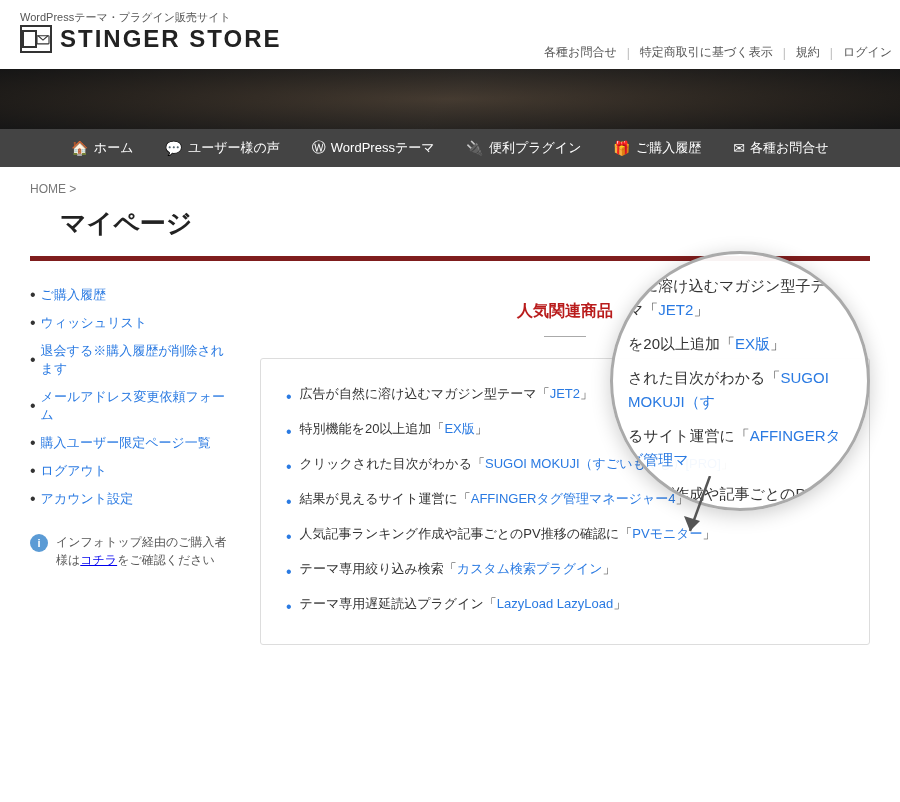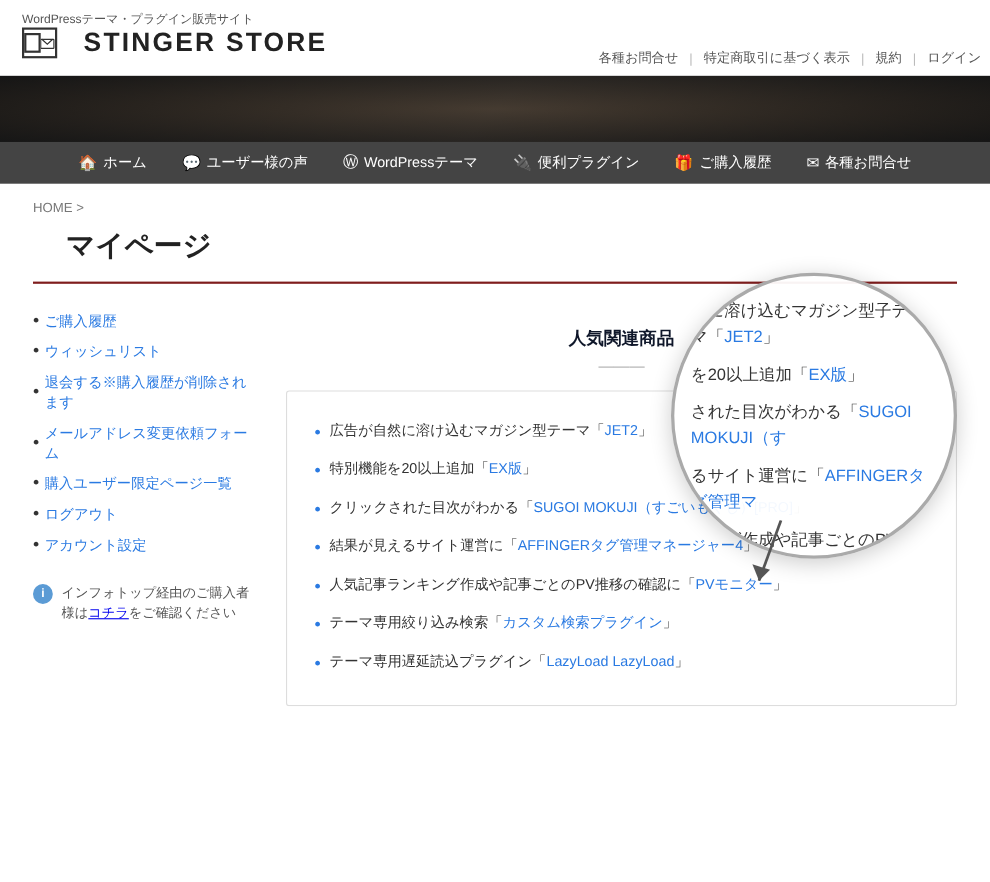--- a/index.html
+++ b/index.html
@@ -9,21 +9,21 @@
       flex-direction: column;
       padding-bottom: 8px;
     }
     .header-site-tagline {
       font-size: 11px;
       color: #555;
     }
     .header-logo {
       display: flex;
       align-items: center;
-      gap: 24px;
+      gap: 8px;
     }
     .logo-icon {
       width: 32px;
       height: 28px;
       border: 2px solid #333;
       position: relative;
       display: flex;
       align-items: center;
       justify-content: center;
     }
@@ -81,21 +81,21 @@
       font-size: 12px;
       color: #777;
     }
 
     
     .page-title {
       padding: 5px 30px 15px 30px;
       font-size: 26px;
       font-weight: bold;
       color: #222;
-      border-bottom: 2px solid #7f1d1d;
+      border-bottom: 5px solid #7f1d1d;
       margin: 0 30px 20px 30px;
     }
 
     
     .main-content {
       padding: 0 30px;
       display: flex;
       gap: 30px;
       position: relative;
     }
@@ -198,21 +198,21 @@
     }
 
     
     .products-section {
       margin-top: 20px;
     }
     .products-title {
       text-align: center;
       font-size: 16px;
       font-weight: bold;
-      color: #0f172a;
+      color: #b91c1c;
       margin-bottom: 5px;
     }
     .products-divider {
       text-align: center;
       color: #aaa;
       margin-bottom: 15px;
     }
     .products-box {
       border: 1px solid #ddd;
       padding: 20px 25px;

